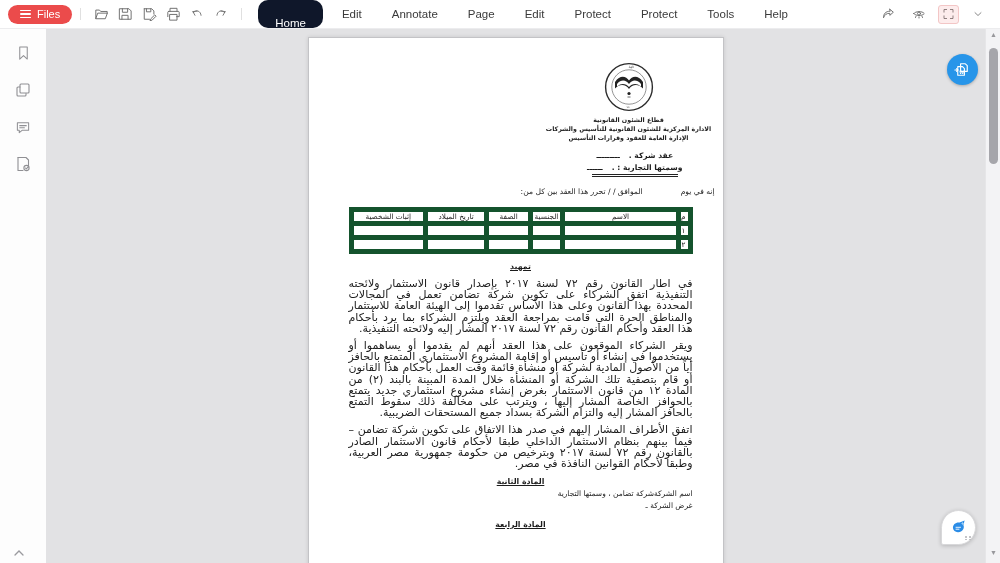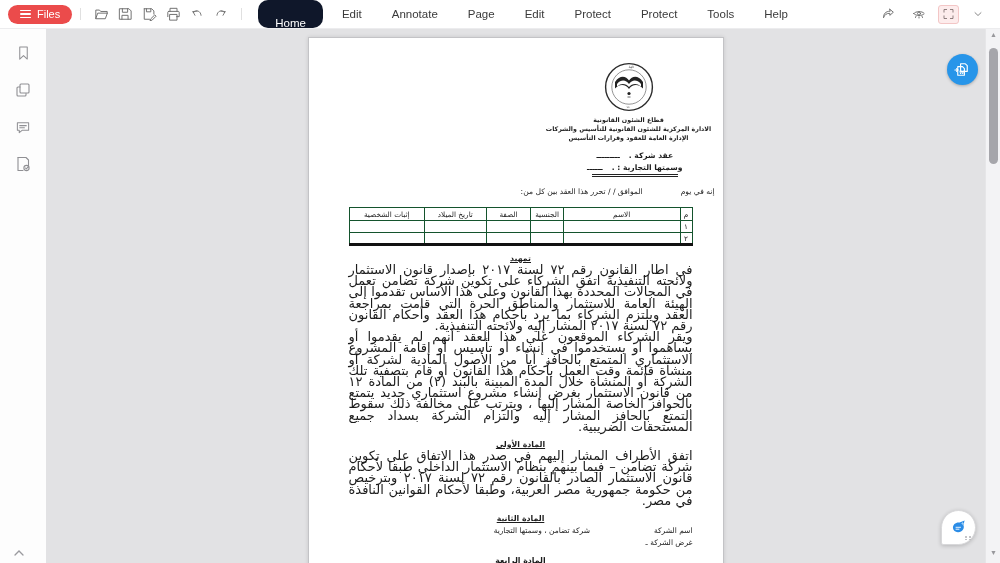--- a/index.html
+++ b/index.html
@@ -50,29 +50,29 @@
   .dept{font-size:6.3px;font-weight:bold;line-height:9px;white-space:nowrap}
   .title-block{width:fit-content;margin:8px 10px 0 auto;text-align:center;font-weight:bold;font-size:7.6px;line-height:11.5px}
   .title-row{display:flex;justify-content:center;gap:9px;align-items:baseline}
   .tdash{font-weight:bold;letter-spacing:-.5px}
   .dbl-rule{width:86px;border-top:1px solid #222;border-bottom:1px solid #222;height:3px;margin:1px auto 0 auto}
   .opening{display:flex;gap:38px;font-size:7.6px;margin:10px -22px 0 0;align-items:baseline}
   .opening b{font-weight:normal}
 
   table.parties{width:100%;border-collapse:collapse;margin-top:11px;border:1.6px solid #111;border-bottom:3px solid #111;
     font-size:7.3px;table-layout:fixed}
-  table.parties th,table.parties td{border:1px solid #14532d;height:12px;padding:0 2px;text-align:center;font-weight:normal}
+  table.parties th,table.parties td{border:5px solid #14532d;height:12px;padding:0 2px;text-align:center;font-weight:normal}
   table.parties th{height:13px}
   col.c-num{width:3.5%}col.c-name{width:34%}col.c-nat{width:9.5%}col.c-cap{width:13%}col.c-dob{width:18%}col.c-id{width:22%}
 
   .sec-title{text-align:center;font-size:7.8px;font-weight:bold;text-decoration:underline;margin-top:7px;line-height:11px}
-  .para{font-size:13px;line-height:11.2px;text-align:justify;margin-top:0}
+  .para{font-size:11px;line-height:11.2px;text-align:justify;margin-top:6px}
   .co-name-row{display:flex;font-size:7.5px;line-height:11.2px;margin-top:1px}
   .co-name-row .lbl{white-space:nowrap}
-  .co-name-row .val{margin-right:64px}
+  .co-name-row .val{}
   .plain{font-size:7.5px;line-height:11.2px;margin-top:1px}
 
   
   .fab-word{position:absolute;top:25px;right:7px;width:31px;height:31px;border-radius:50%;
     background:#2795e9;border:none;cursor:pointer;display:flex;align-items:center;justify-content:center;
     box-shadow:0 1px 3px rgba(0,0,0,.25)}
   .fab-ai{position:absolute;bottom:18px;right:9px;width:35px;height:35px;border-radius:50% 50% 50% 6%;
     background:#fff;border:1px solid #d8d8da;cursor:pointer;display:flex;align-items:center;justify-content:center;
     box-shadow:0 1px 4px rgba(0,0,0,.2)}
   .fab-ai .dots{position:absolute;right:3px;bottom:4px;display:grid;grid-template-columns:3px 3px;grid-gap:1px}
@@ -287,21 +287,20 @@
             <td></td>
             <td></td>
           </tr>
         </tbody>
           </table>
 
         <h3 class="sec-title">تمهيد</h3>
         <p class="para">في اطار القانون رقم ٧٢ لسنة ٢٠١٧ بإصدار قانون الاستثمار ولائحته التنفيذية اتفق الشركاء على تكوين شركة تضامن تعمل في المجالات المحددة بهذا القانون وعلى هذا الأساس تقدموا إلى الهيئة العامة للاستثمار والمناطق الحرة التي قامت بمراجعة العقد ويلتزم الشركاء بما يرد بأحكام هذا العقد وأحكام القانون رقم ٧٢ لسنة ٢٠١٧ المشار إليه ولائحته التنفيذية.</p>
         <p class="para">ويقر الشركاء الموقعون على هذا العقد أنهم لم يقدموا أو يساهموا أو يستخدموا في إنشاء أو تأسيس أو إقامة المشروع الاستثماري المتمتع بالحافز أياً من الأصول المادية لشركة أو منشأة قائمة وقت العمل بأحكام هذا القانون أو قام بتصفية تلك الشركة أو المنشأة خلال المدة المبينة بالبند (٢) من المادة ١٢ من قانون الاستثمار بغرض إنشاء مشروع استثماري جديد يتمتع بالحوافز الخاصة المشار إليها ، ويترتب على مخالفة ذلك سقوط التمتع بالحافز المشار إليه والتزام الشركة بسداد جميع المستحقات الضريبية.</p>
 
-        <h3 class="sec-title">المادة الأولى</h3>
         <p class="para">اتفق الأطراف المشار إليهم في صدر هذا الاتفاق على تكوين شركة تضامن – فيما بينهم بنظام الاستثمار الداخلي طبقا لأحكام قانون الاستثمار الصادر بالقانون رقم ٧٢ لسنة ٢٠١٧ وبترخيص من حكومة جمهورية مصر العربية، وطبقا لأحكام القوانين النافذة في مصر.</p>
 
         <h3 class="sec-title">المادة الثانية</h3>
         <div class="co-name-row">
           <span class="lbl">اسم الشركة</span>
           <span class="val">شركة تضامن ، وسمتها التجارية</span>
         </div>
 
         <div class="plain">غرض الشركة ـ</div>
 

